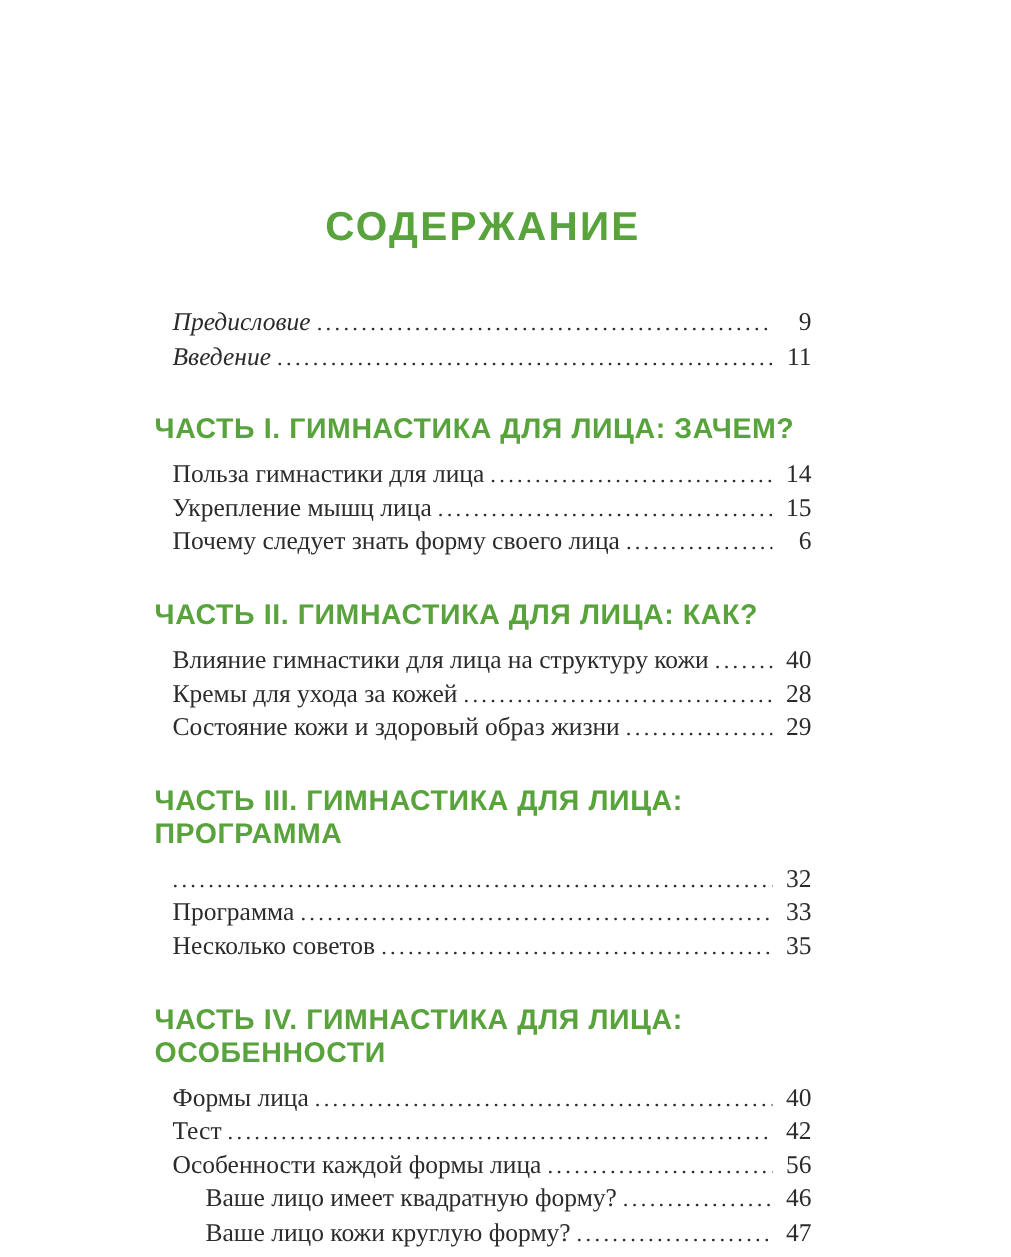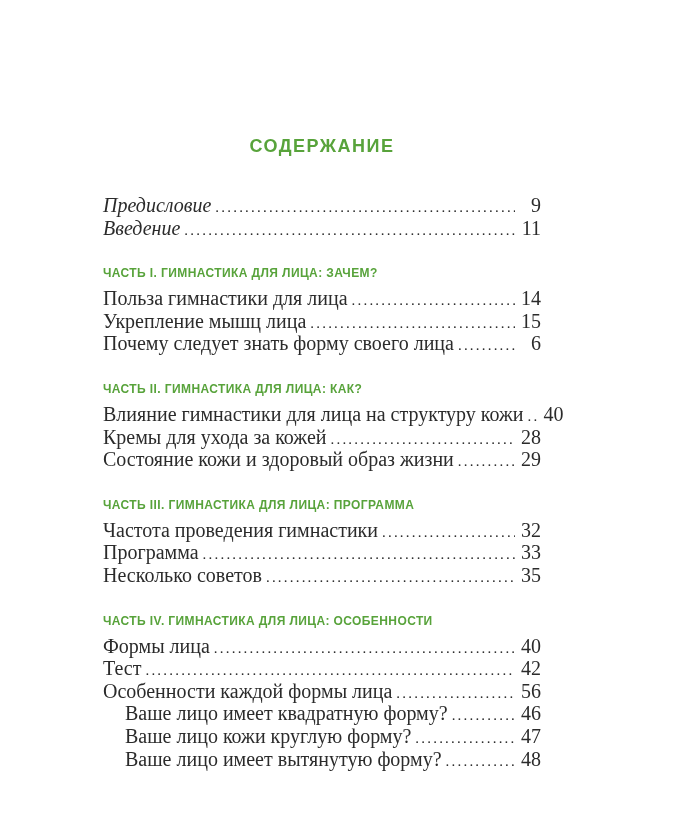--- a/index.html
+++ b/index.html
@@ -9,44 +9,45 @@
   .page {
     position: absolute;
     left: 103px;
     top: 136px;
     width: 438px;
   }
 
   .title {
     font-family: "Liberation Sans", sans-serif;
     font-weight: bold;
-    font-size: 18px;
+    font-size: 27px;
     letter-spacing: 1.5px;
     color: #58a33b;
     text-align: center;
     margin-bottom: 37px;
   }
 
   .section-heading {
     font-family: "Liberation Sans", sans-serif;
     font-weight: bold;
-    font-size: 12px;
+    font-size: 19px;
     letter-spacing: 0.4px;
     color: #58a33b;
     margin-top: 27px;
     margin-bottom: 7px;
   }
 
   .row {
     display: flex;
     align-items: baseline;
-    font-size: 20px;
+    font-size: 17px;
     color: #2b2b2b;
     line-height: 22.6px;
     height: 22.6px;
+    margin-left: 12px;
   }
   .row.italic .label { font-style: italic; }
   .row.indent { padding-left: 22px; }
 
   .label { white-space: nowrap; padding-right: 4px; }
 
   .dots {
     flex: 1;
     overflow: hidden;
     white-space: nowrap;
@@ -120,21 +121,20 @@
     <div class="row">
       <span class="label">Состояние кожи и здоровый образ жизни</span>
       <span class="dots"></span>
       <span class="pagenum">29</span>
     </div>
   </section>
 
   <section>
     <h2 class="section-heading">ЧАСТЬ III. ГИМНАСТИКА ДЛЯ ЛИЦА: ПРОГРАММА</h2>
     <div class="row">
-      <span class="label">Частота проведения гимнастики</span>
       <span class="dots"></span>
       <span class="pagenum">32</span>
     </div>
     <div class="row">
       <span class="label">Программа</span>
       <span class="dots"></span>
       <span class="pagenum">33</span>
     </div>
     <div class="row">
       <span class="label">Несколько советов</span>

